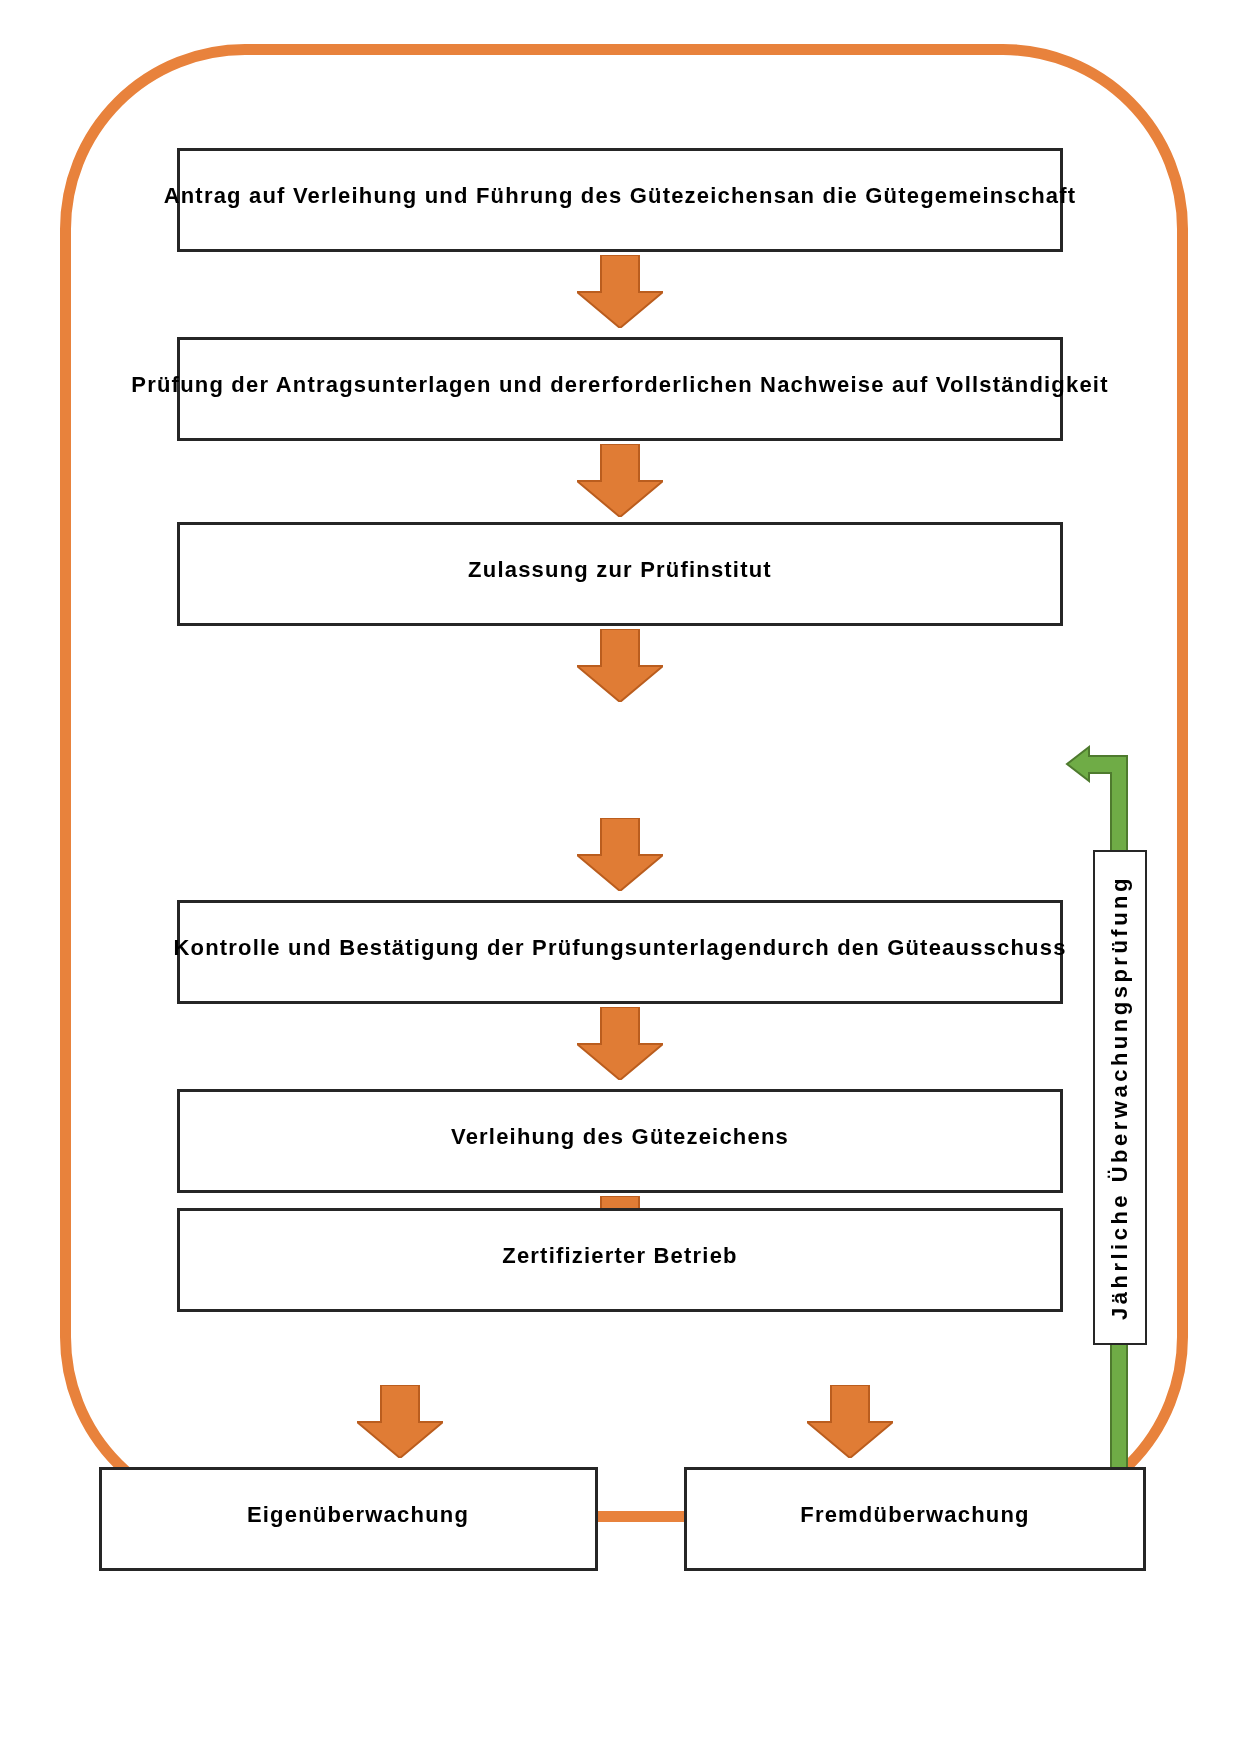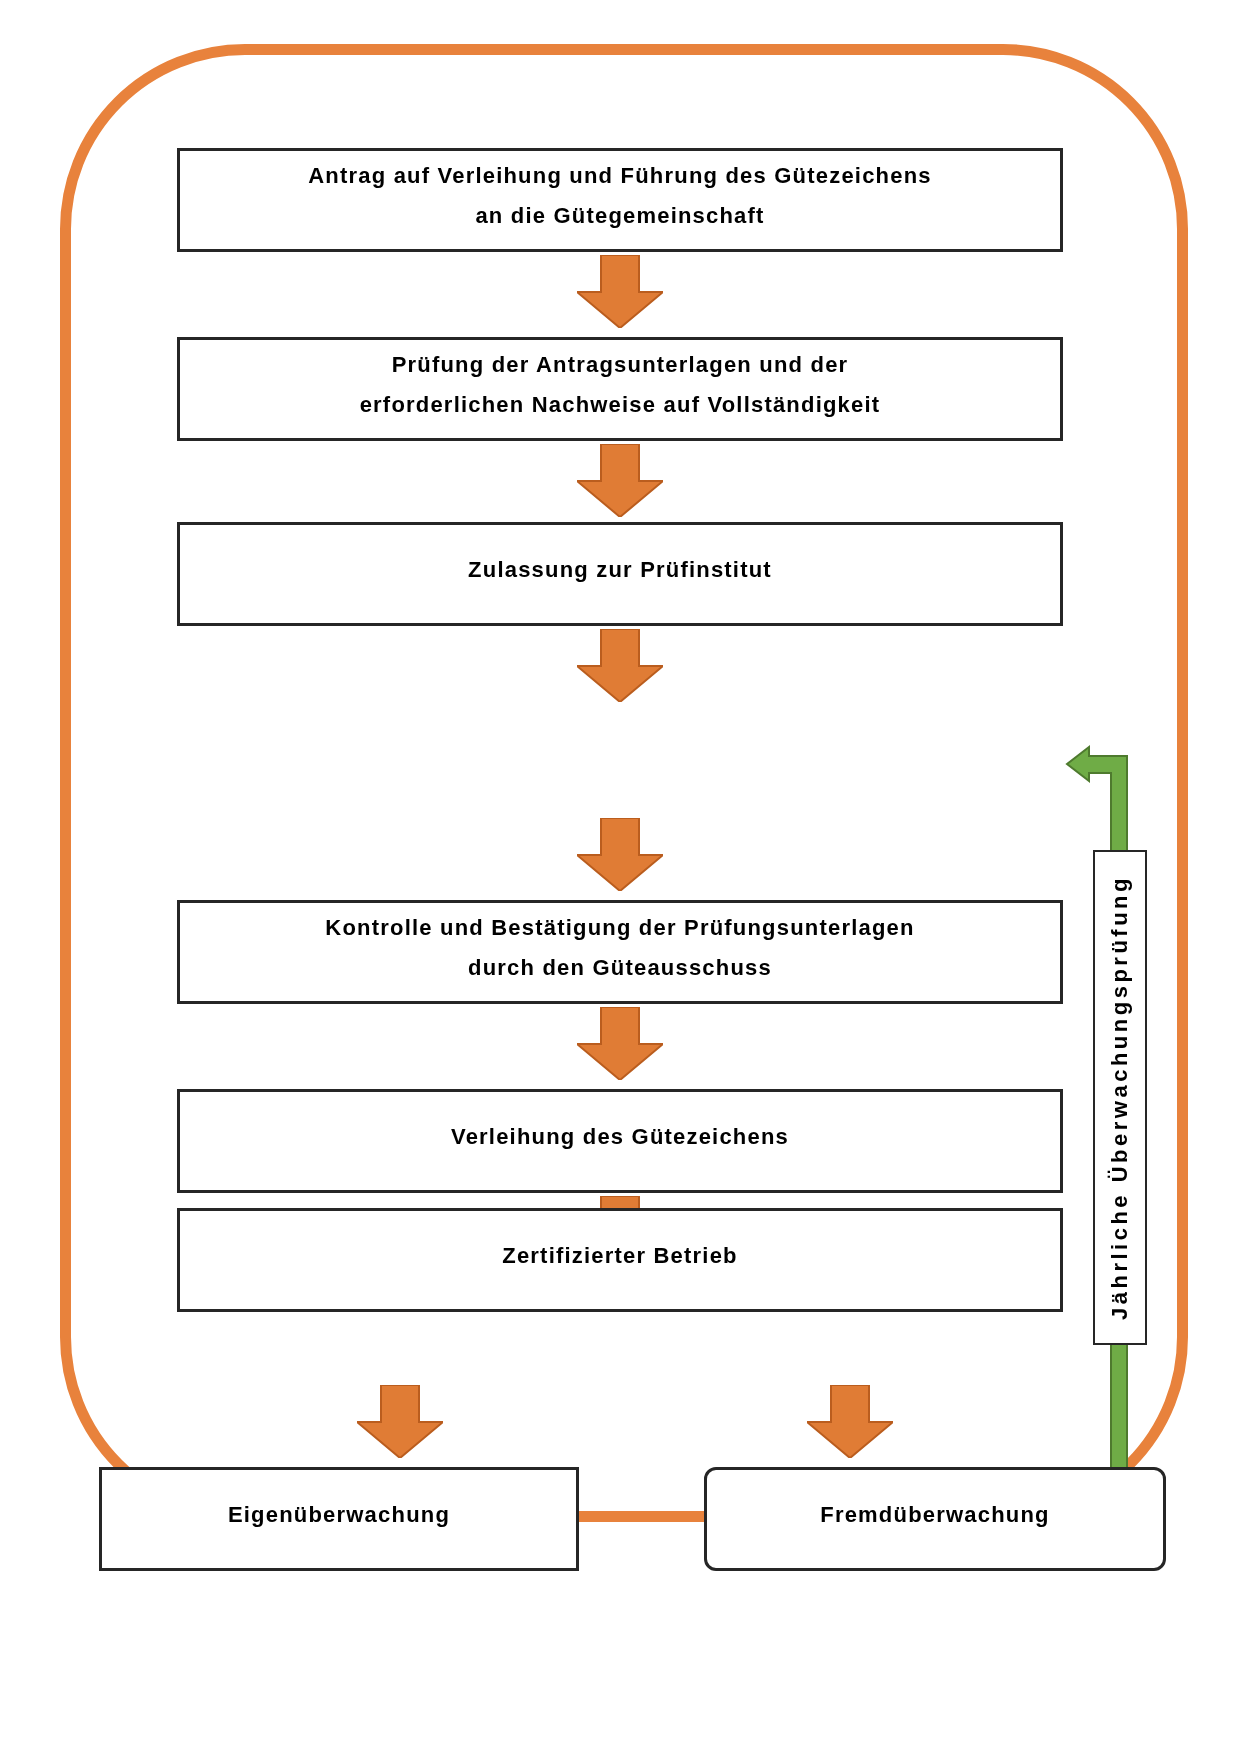--- a/index.html
+++ b/index.html
@@ -14,21 +14,21 @@
     position:absolute;
     left:60px;top:44px;width:1106px;height:1456px;
     border:11px solid var(--frame-color,#E8823C);
     border-radius:185px;
   }
   .fbox{
     position:absolute;
     left:177px;width:880px;height:90px;
     border:3px solid var(--box-border,#262626);
     background:#ffffff;
-    display:flex;flex-direction:column;
+    display:flex;
     align-items:center;justify-content:center;
     text-align:center;
     padding-bottom:8px;
     box-sizing:content-box;
     z-index:2;
   }
   .fbox span{
     display:block;
     font-size:22px;font-weight:bold;
     letter-spacing:1.2px;
@@ -44,22 +44,22 @@
     display:flex;align-items:center;justify-content:center;
     text-align:center;
     padding-bottom:8px;
     box-sizing:content-box;
     z-index:2;
   }
   .obox span{
     font-size:22px;font-weight:bold;letter-spacing:1.2px;
     color:var(--text-color,#000);white-space:nowrap;
   }
-  .obox.left{left:99px;width:474px;}
-  .obox.right{left:704px;width:456px;border-radius:12px;}
+  .obox.left{left:99px;width:474px;padding-left:19px;}
+  .obox.right{left:684px;width:456px;}
   .darrow{position:absolute;width:86px;height:73px;z-index:1;}
   .loop-svg{position:absolute;left:0;top:0;z-index:1;pointer-events:none;}
   .loop-label{
     position:absolute;
     left:1093px;top:850px;width:54px;height:495px;
     border:2px solid var(--box-border,#262626);
     background:#ffffff;
     display:flex;align-items:center;justify-content:center;
     z-index:3;
     box-sizing:border-box;

